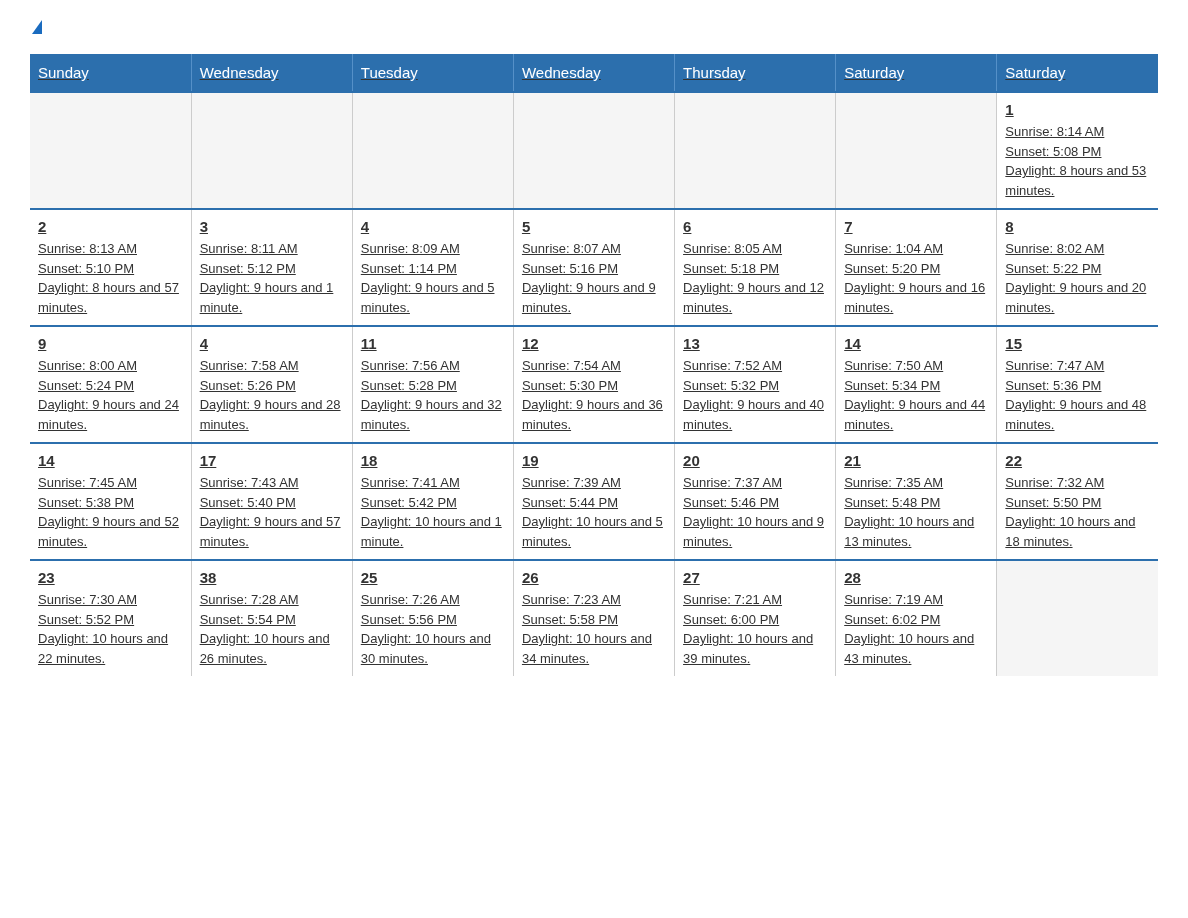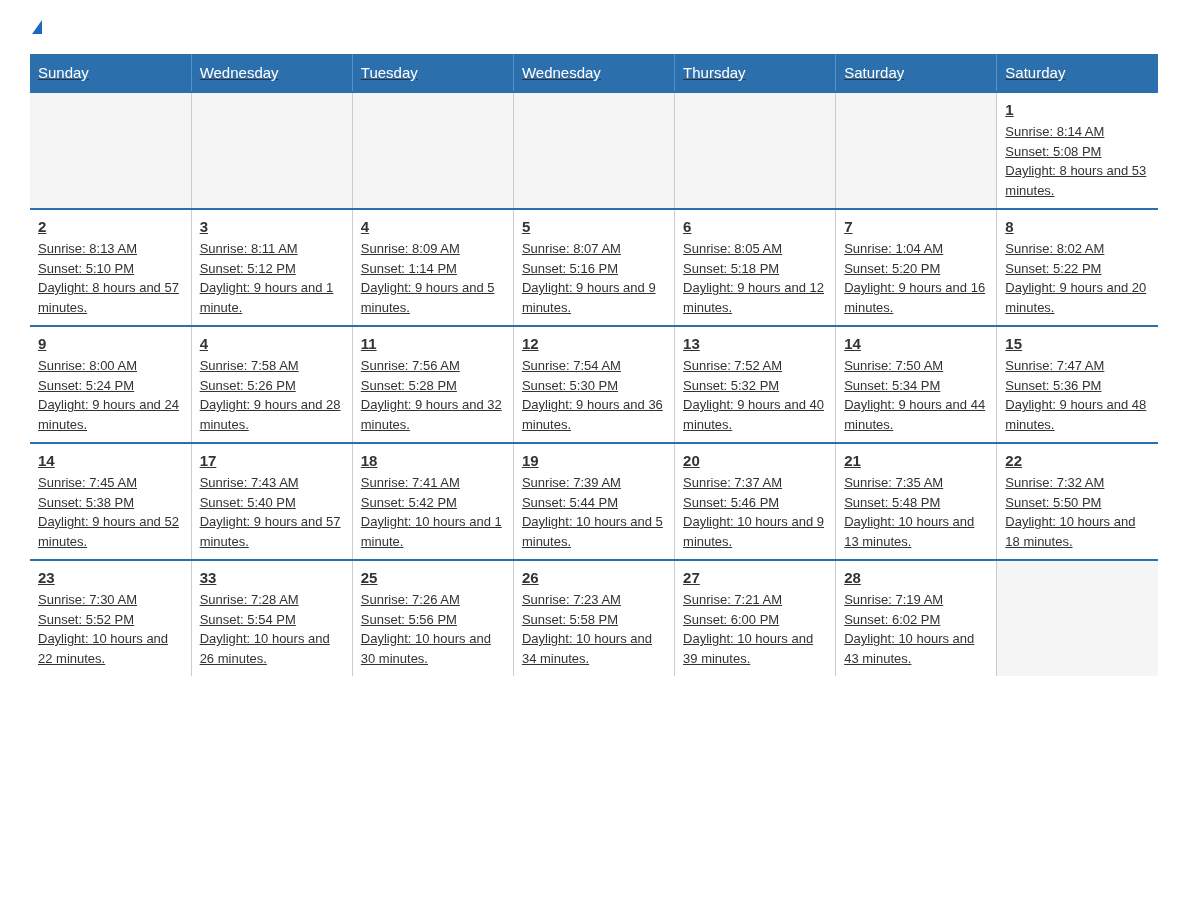--- a/index.html
+++ b/index.html
@@ -271,21 +271,21 @@
         </td>
       </tr>
       <tr>
         <td>
           <span class="day-number">23</span>
           <div class="day-info">Sunrise: 7:30 AM
 Sunset: 5:52 PM
 Daylight: 10 hours and 22 minutes.</div>
         </td>
         <td>
-          <span class="day-number">33</span>
+          <span class="day-number">38</span>
           <div class="day-info">Sunrise: 7:28 AM
 Sunset: 5:54 PM
 Daylight: 10 hours and 26 minutes.</div>
         </td>
         <td>
           <span class="day-number">25</span>
           <div class="day-info">Sunrise: 7:26 AM
 Sunset: 5:56 PM
 Daylight: 10 hours and 30 minutes.</div>
         </td>

